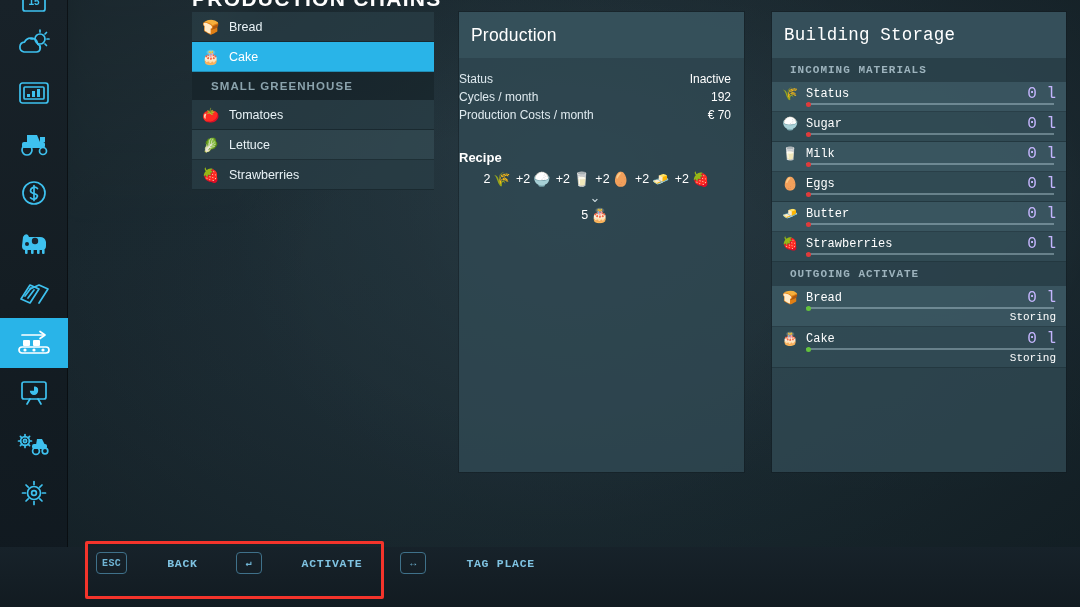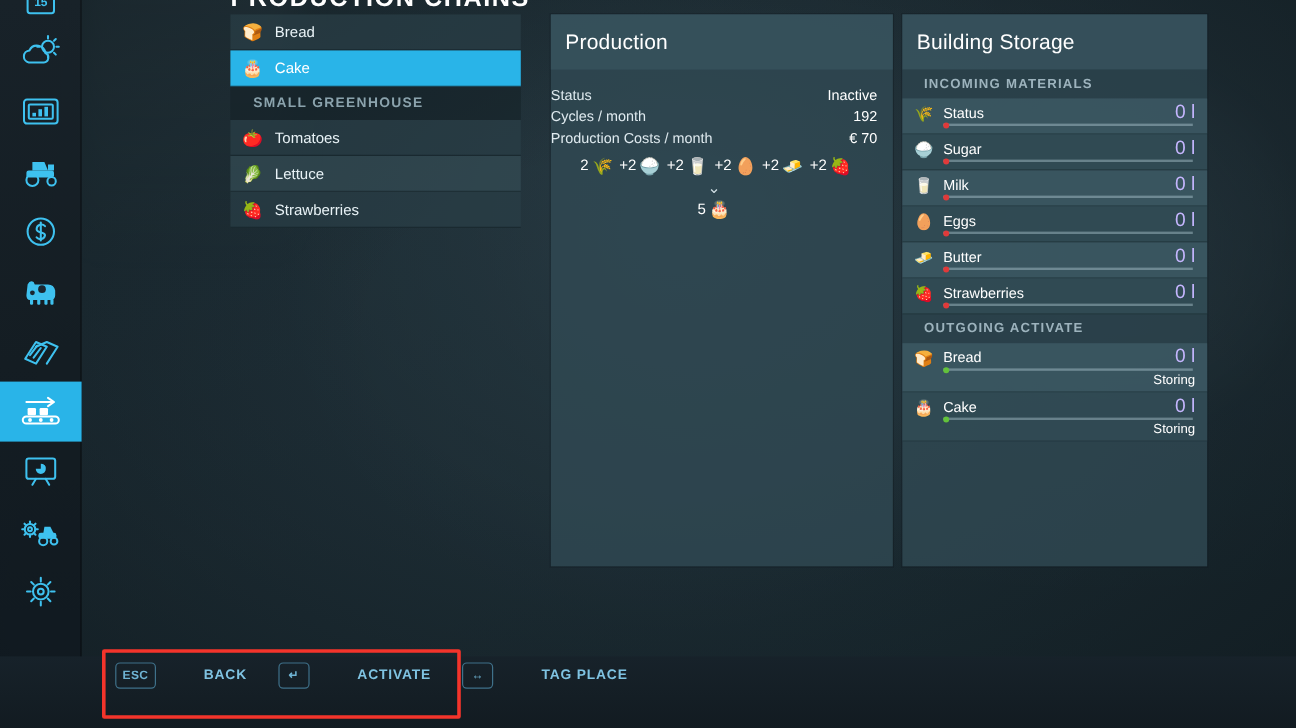--- a/index.html
+++ b/index.html
@@ -204,21 +204,21 @@
     margin-top: 3px;
     display: flex;
     align-items: center;
     justify-content: center;
     gap: 3px;
     color: #ffffff;
     font-size: 12.5px;
   }
 
   
-  #storage-panel { left: 752px; top: 12px; width: 254px; height: 460px; }
+  #storage-panel { left: 772px; top: 12px; width: 294px; height: 460px; font-family: Liberation Mono, monospace; }
   .stor-section {
     height: 24px;
     line-height: 24px;
     padding-left: 18px;
     color: #9db3bd;
     font-size: 11px;
     font-weight: bold;
     letter-spacing: 1px;
     background: rgba(40,62,71,0.55);
   }
@@ -273,21 +273,22 @@
     position: absolute;
     left: 0; bottom: 0;
     width: 1080px; height: 60px;
     background: linear-gradient(180deg, #17222a 0%, #121b21 100%);
   }
   .help-items {
     position: absolute;
     left: 96px; top: 552px;
     display: flex;
     align-items: center;
-    gap: 26px;
+    gap: 38px;
+    font-family: Liberation Mono, monospace;
   }
   .help-item { display: flex; align-items: center; gap: 8px; }
   .key-cap {
     min-width: 26px;
     height: 22px;
     padding: 0 5px;
     border: 1.5px solid #3f718a;
     border-radius: 4px;
     display: flex; align-items: center; justify-content: center;
     color: #6fb4d4;
@@ -512,20 +513,21 @@
       </div>
       <div class="stat-row">
         <span>Cycles / month</span>
         <span class="stat-val">192</span>
       </div>
       <div class="stat-row">
         <span>Production Costs / month</span>
         <span class="stat-val">€ 70</span>
       </div>
 
+      <div class="recipe-title">Recipe</div>
 
       <div class="recipe-line">
         <span class="q">2</span>
         <span class="recipe-ic">🌾</span>
         <span class="q">+2</span>
         <span class="recipe-ic">🍚</span>
         <span class="q">+2</span>
         <span class="recipe-ic">🥛</span>
         <span class="q">+2</span>
         <span class="recipe-ic">🥚</span>

